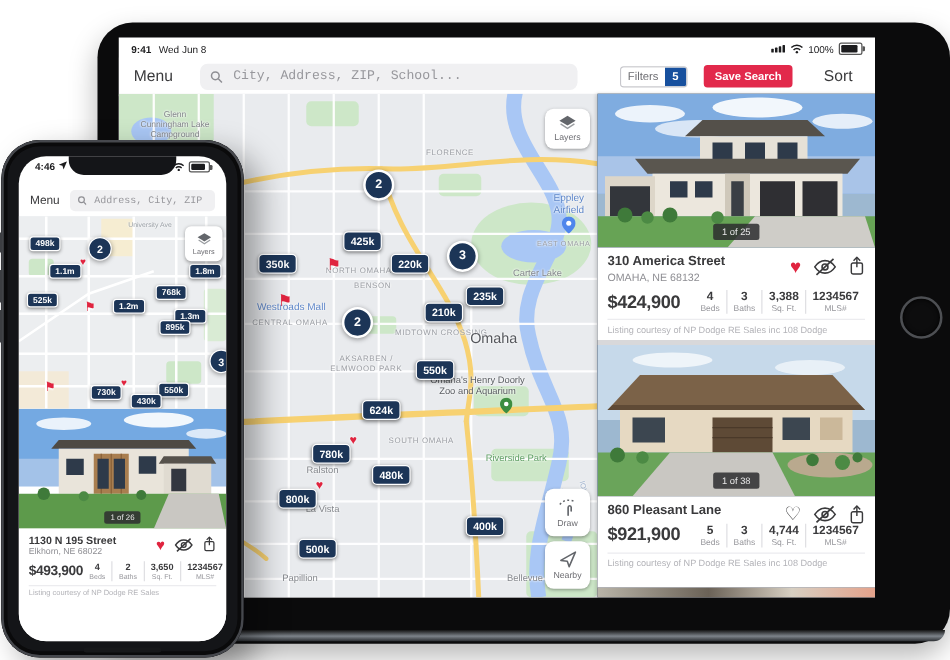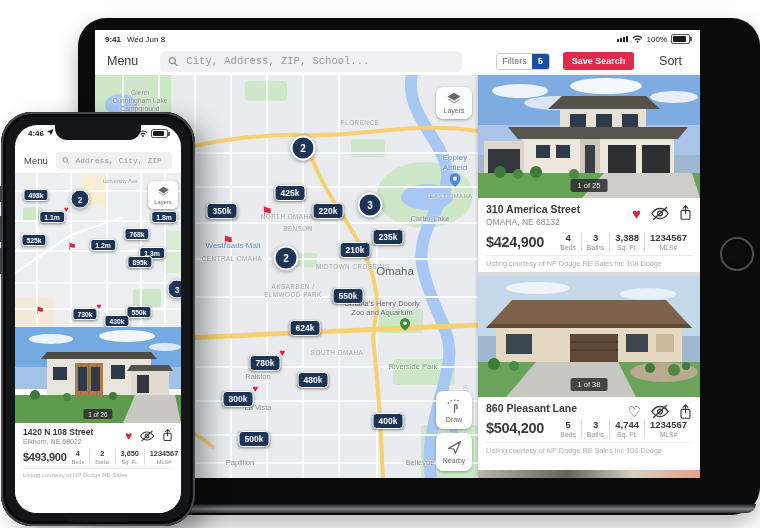--- a/index.html
+++ b/index.html
@@ -412,21 +412,21 @@
                   <circle cx="11" cy="8" r="2.6" fill="none" stroke="#3a3a3c" stroke-width="1.4"></circle>
                   <line x1="3.5" y1="15" x2="18.5" y2="1" stroke="#3a3a3c" stroke-width="1.5"></line>
                 </svg>
               <svg width="13" height="16" viewBox="0 0 14 18">
                   <rect x="2" y="6" width="10" height="10" rx="1.5" fill="none" stroke="#3a3a3c" stroke-width="1.3"></rect>
                   <line x1="7" y1="1.5" x2="7" y2="10" stroke="#3a3a3c" stroke-width="1.3"></line>
                   <polyline points="4,4 7,1 10,4" fill="none" stroke="#3a3a3c" stroke-width="1.3"></polyline>
                 </svg>
             </div>
             <div class="pricerow">
-              <span class="price">$504,200</span>
+              <span class="price">$921,900</span>
               <span class="stats">
                 <span class="stat">
                     <div class="v">5</div>
                     <div class="l">Beds</div>
                   </span>
                 <span class="stat">
                     <div class="v">3</div>
                     <div class="l">Baths</div>
                   </span>
                 <span class="stat">
@@ -565,21 +565,21 @@
           <rect y="68" width="166" height="28" fill="#5d9a4b"></rect>
           <polygon points="120,68 160,68 166,96 108,96" fill="#c9c7c2"></polygon>
           <circle cx="20" cy="68" r="5" fill="#3f7a3a"></circle>
             <circle cx="52" cy="70" r="4" fill="#4c8a44"></circle>
             <circle cx="98" cy="69" r="4" fill="#3f7a3a"></circle>
         </svg>
         <span class="badge">1 of 26</span>
       </div>
 
       <div class="p-info">
-        <div class="addr">1420 N 108 Street</div>
+        <div class="addr">1130 N 195 Street</div>
         <div class="city">Elkhorn, NE 68022</div>
         <div class="cicons">
           <span class="heart">♥</span>
           <svg width="16" height="12" viewBox="0 0 22 16">
               <path d="M2,8 C5,3.5 9,2.5 11,2.5 C13,2.5 17,3.5 20,8 C17,12.5 13,13.5 11,13.5 C9,13.5 5,12.5 2,8 Z" fill="none" stroke="#3a3a3c" stroke-width="1.5"></path>
               <circle cx="11" cy="8" r="2.6" fill="none" stroke="#3a3a3c" stroke-width="1.5"></circle>
               <line x1="3.5" y1="15" x2="18.5" y2="1" stroke="#3a3a3c" stroke-width="1.6"></line>
             </svg>
           <svg width="11" height="13" viewBox="0 0 14 18">
               <rect x="2" y="6" width="10" height="10" rx="1.5" fill="none" stroke="#3a3a3c" stroke-width="1.4"></rect>

